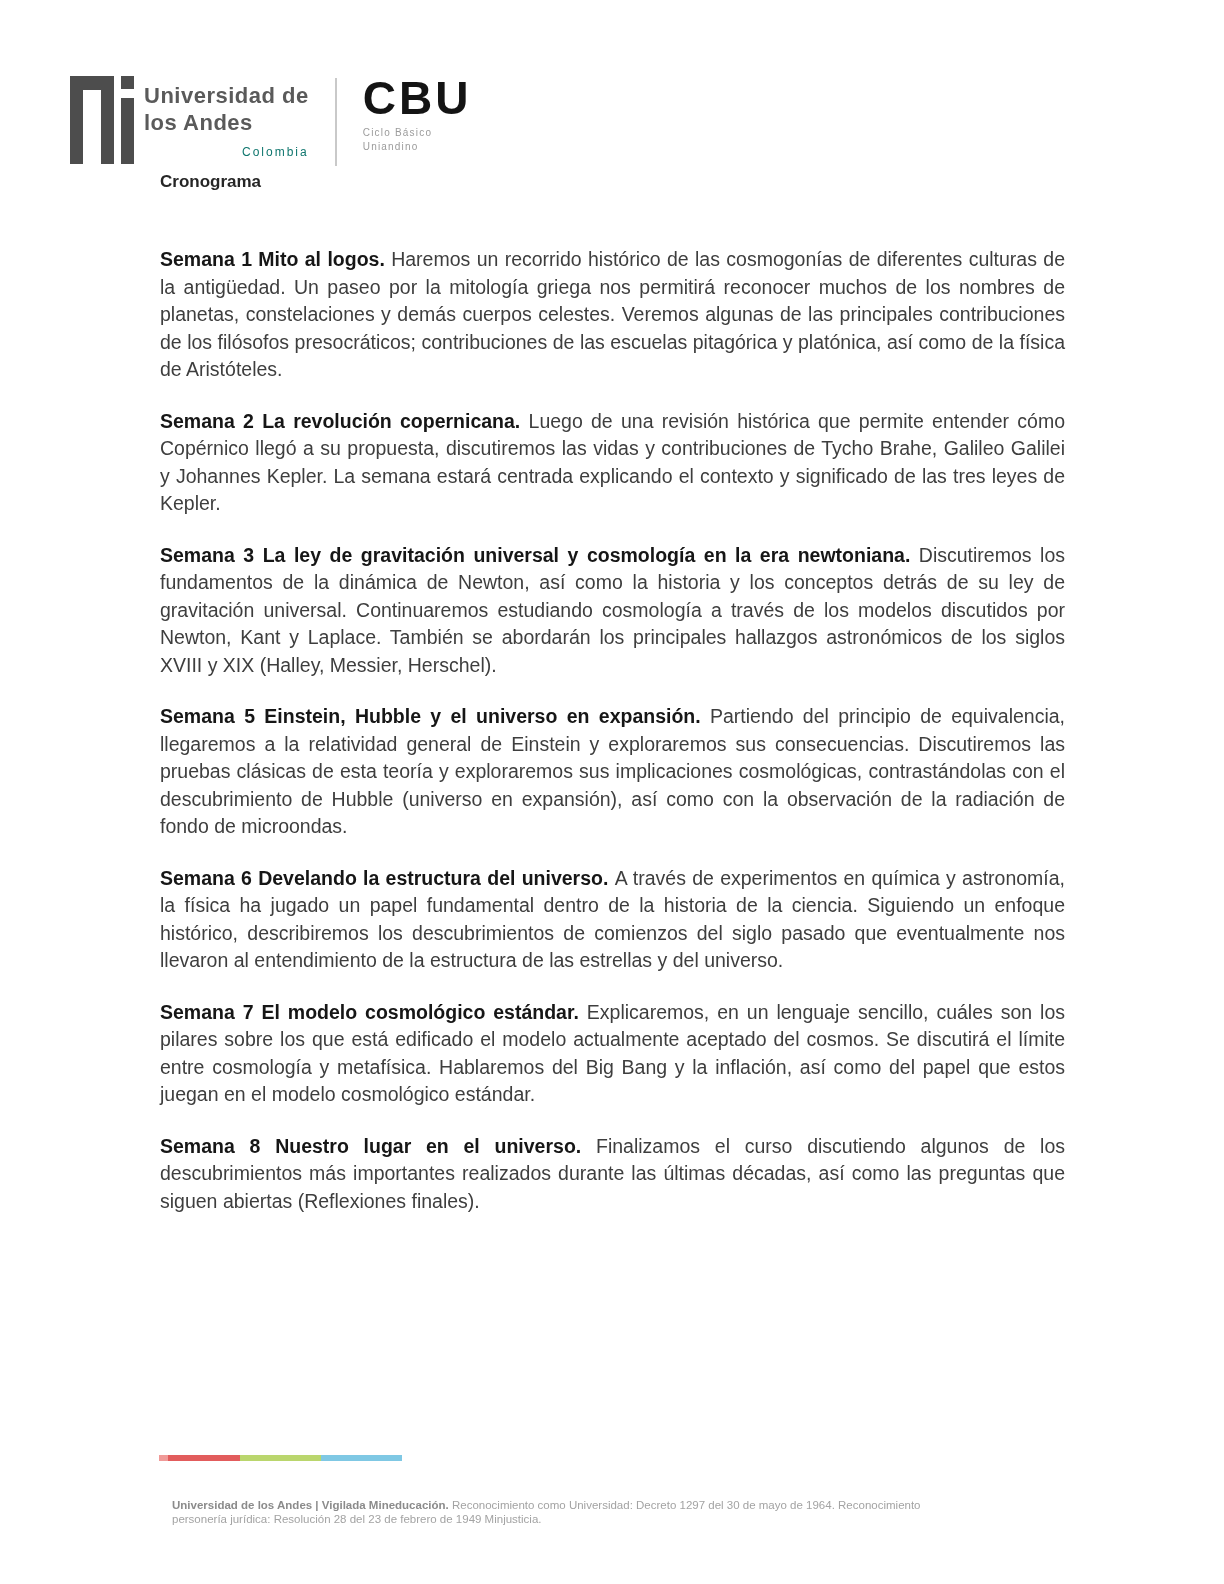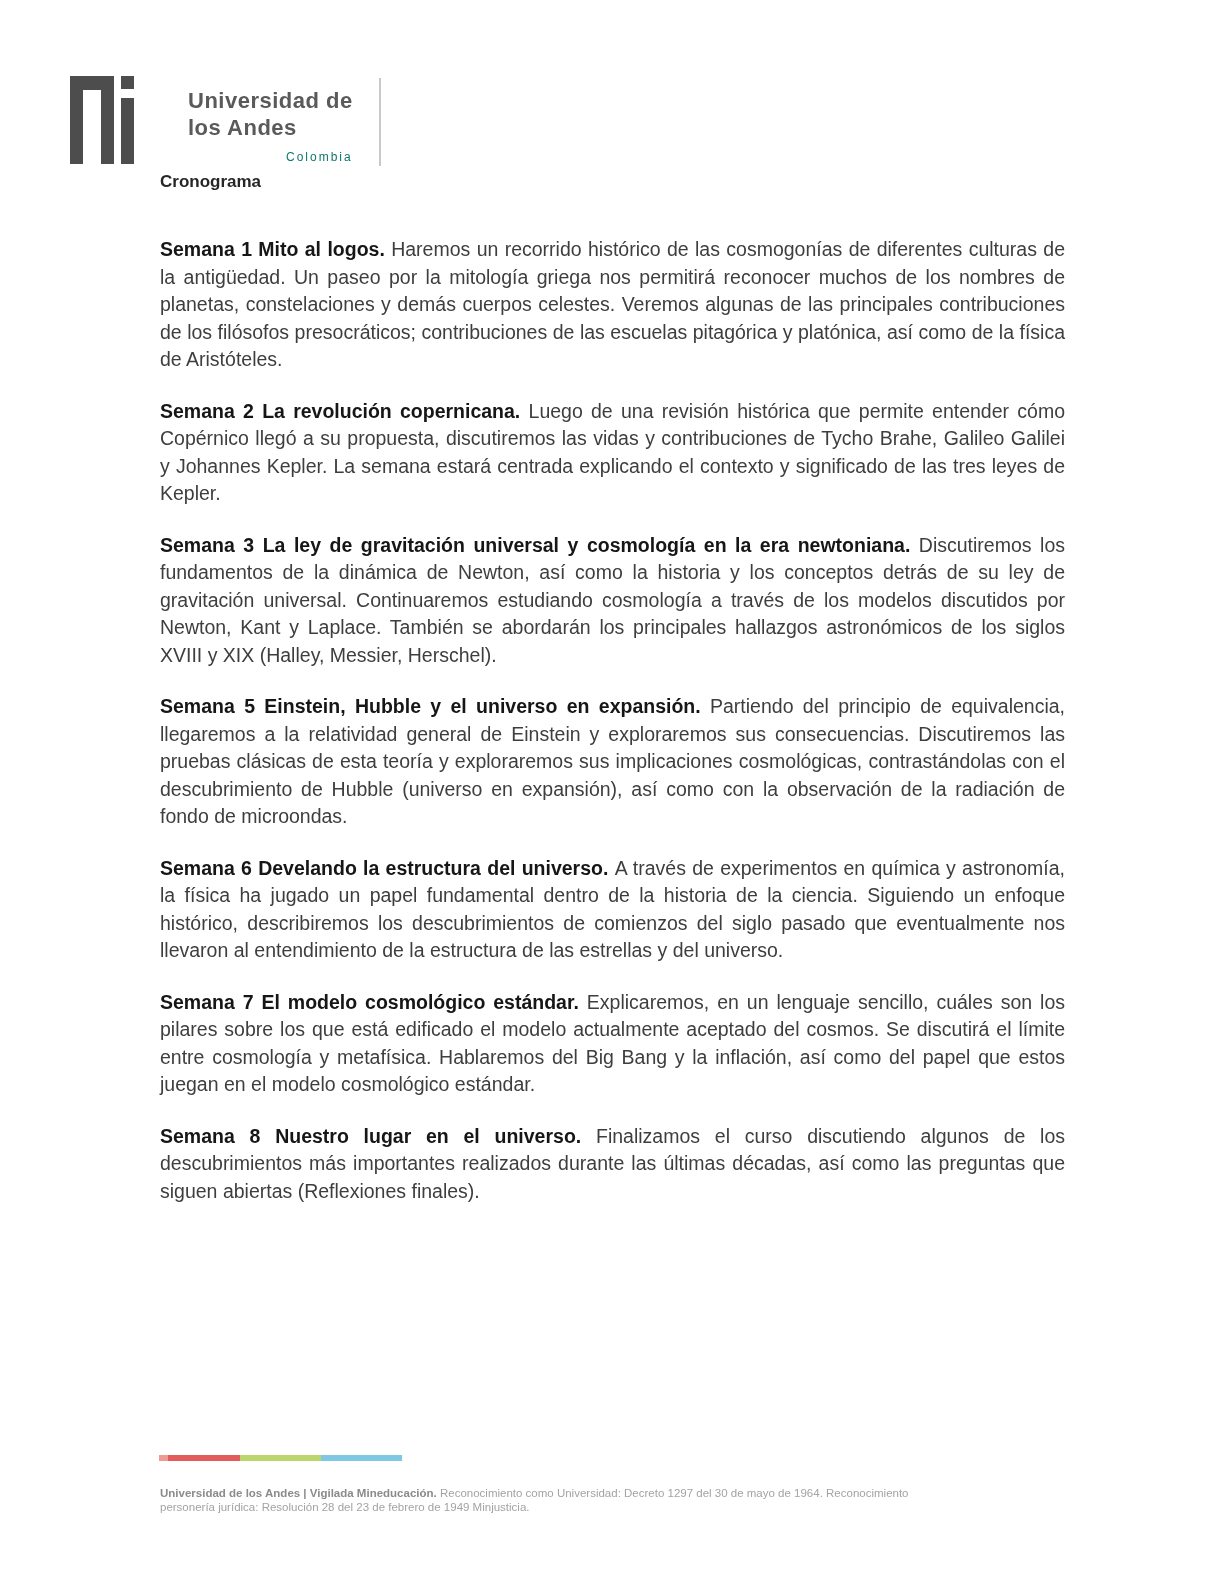--- a/index.html
+++ b/index.html
@@ -14,21 +14,21 @@
   .soft { filter: blur(0.5px); }
 
   
   .doc-header {
     position: absolute;
     left: 70px;
     top: 76px;
     display: flex;
     align-items: flex-start;
   }
-  .logo-uniandes { display: flex; align-items: flex-end; gap: 44px; }
+  .logo-uniandes { display: flex; align-items: center; }
   .logo-mark { display: block; }
   .uni-text { margin-left: 10px; color: #565656; }
   .uni-name {
     font-weight: bold;
     font-size: 22px;
     line-height: 27px;
     letter-spacing: 0.5px;
     color: #5a5a5a;
   }
   .uni-country {
@@ -68,21 +68,21 @@
     margin: 0;
     font-size: 17px;
     font-weight: bold;
     color: #262626;
   }
 
   
   .doc-body {
     position: absolute;
     left: 160px;
-    top: 236px;
+    top: 246px;
     width: 905px;
   }
   .week {
     margin: 0 0 24px 0;
     font-size: 19.5px;
     line-height: 27.5px;
     text-align: justify;
     color: #3e3e3e;
   }
   .week strong { color: #161616; font-weight: bold; }
@@ -100,21 +100,21 @@
   .seg-cap   { width: 9px;  background: #f09a98; }
   .seg-red   { width: 72px; background: #e25c5c; }
   .seg-green { width: 81px; background: #bad66d; }
   .seg-blue  { width: 81px; background: #7fc8e4; }
 
   .legal {
     position: absolute;
     left: 160px;
     top: 1486px;
     width: 770px;
-    margin: 0;
+    margin: 12px;
     font-size: 11.5px;
     line-height: 14px;
     color: #a3a3a3;
     text-align: left;
   }
   .legal strong { color: #8b8b8b; font-weight: bold; }
 </style>
 </head>
 <body>
 
@@ -130,20 +130,25 @@
         </svg>
         <div class="uni-text">
           <div class="uni-name">Universidad de</div>
           <div class="uni-name">los Andes</div>
           <div class="uni-country">Colombia</div>
         </div>
       </div>
 
       <div class="header-divider"></div>
 
+      <div class="logo-cbu">
+        <div class="cbu-acronym">CBU</div>
+        <div class="cbu-sub1">Ciclo Básico</div>
+        <div class="cbu-sub2">Uniandino</div>
+      </div>
     </header>
 
     <h1 class="page-title">Cronograma</h1>
 
     <main class="doc-body">
       <p class="week"><strong>Semana 1 Mito al logos. </strong><span>Haremos un recorrido histórico de las cosmogonías de diferentes culturas de la antigüedad. Un paseo por la mitología griega nos permitirá reconocer muchos de los nombres de planetas, constelaciones y demás cuerpos celestes. Veremos algunas de las principales contribuciones de los filósofos presocráticos; contribuciones de las escuelas pitagórica y platónica, así como de la física de Aristóteles.</span></p>
       <p class="week"><strong>Semana 2 La revolución copernicana. </strong><span>Luego de una revisión histórica que permite entender cómo Copérnico llegó a su propuesta, discutiremos las vidas y contribuciones de Tycho Brahe, Galileo Galilei y Johannes Kepler. La semana estará centrada explicando el contexto y significado de las tres leyes de Kepler.</span></p>
       <p class="week"><strong>Semana 3 La ley de gravitación universal y cosmología en la era newtoniana. </strong><span>Discutiremos los fundamentos de la dinámica de Newton, así como la historia y los conceptos detrás de su ley de gravitación universal. Continuaremos estudiando cosmología a través de los modelos discutidos por Newton, Kant y Laplace. También se abordarán los principales hallazgos astronómicos de los siglos XVIII y XIX (Halley, Messier, Herschel).</span></p>
       <p class="week"><strong>Semana 5 Einstein, Hubble y el universo en expansión. </strong><span>Partiendo del principio de equivalencia, llegaremos a la relatividad general de Einstein y exploraremos sus consecuencias. Discutiremos las pruebas clásicas de esta teoría y exploraremos sus implicaciones cosmológicas, contrastándolas con el descubrimiento de Hubble (universo en expansión), así como con la observación de la radiación de fondo de microondas.</span></p>
       <p class="week"><strong>Semana 6 Develando la estructura del universo. </strong><span>A través de experimentos en química y astronomía, la física ha jugado un papel fundamental dentro de la historia de la ciencia. Siguiendo un enfoque histórico, describiremos los descubrimientos de comienzos del siglo pasado que eventualmente nos llevaron al entendimiento de la estructura de las estrellas y del universo.</span></p>

